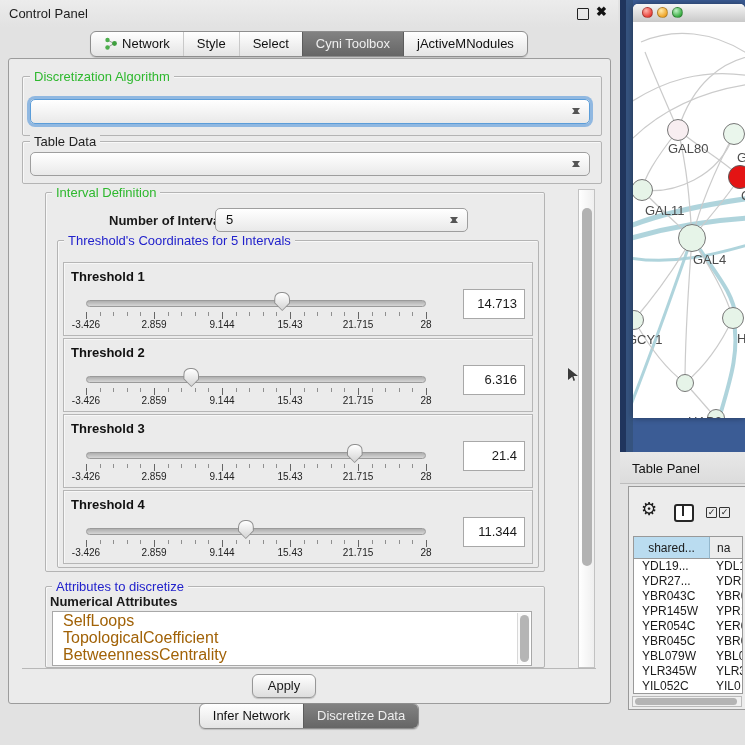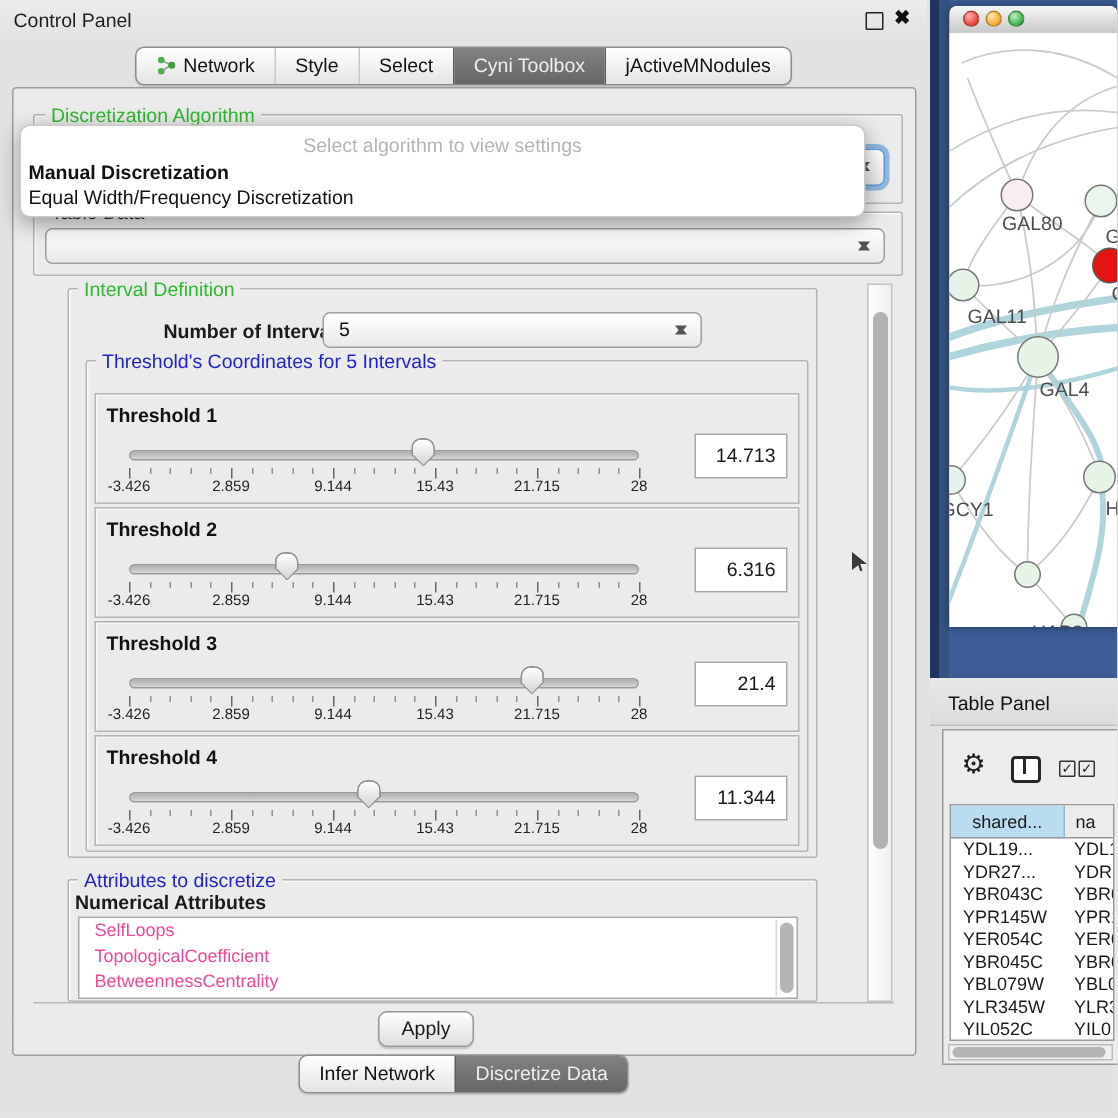--- a/index.html
+++ b/index.html
@@ -41,21 +41,21 @@
   .slider-thumb{position:absolute;top:29px;width:16px;height:19px;}
   .t-out{position:absolute;left:0;top:0;width:16px;height:19px;background:#8f8f8f;clip-path:polygon(0 0,100% 0,100% 58%,50% 100%,0 58%);border-radius:7px 7px 0 0;}
   .t-in{position:absolute;left:1px;top:1px;width:14px;height:17px;background:linear-gradient(#ffffff,#d4d4d4);clip-path:polygon(0 0,100% 0,100% 58%,50% 100%,0 58%);border-radius:6px 6px 0 0;}
   .tick{position:absolute;top:49px;width:1px;background:#8f8f8f;}
   .tick.major{height:7px;background:#666;}
   .tick.minor{height:4px;}
   .ticklabel{position:absolute;top:56px;font-size:10px;color:#222;transform:translateX(-50%);white-space:nowrap;}
   .th-value{position:absolute;left:399px;top:26px;width:62px;height:30px;background:#fff;border:1px solid #a8a8a8;box-sizing:border-box;font-size:13px;line-height:28px;text-align:right;padding-right:7px;}
   
   .attr-list{left:52px;top:611px;width:478px;height:53px;background:#fff;border:1px solid #a8a8a8;overflow:hidden;}
-  .attr-item{font-size:12px;line-height:17px;padding-left:10px;color:#ec4899;white-space:nowrap;}
+  .attr-item{font-size:16px;line-height:17px;padding-left:10px;color:#a16207;white-space:nowrap;}
   .list-scroll{position:absolute;right:1px;top:1px;width:12px;height:51px;background:#fafafa;border-left:1px solid #d8d8d8;}
   .list-thumb{position:absolute;left:1.5px;top:2px;width:9px;height:47px;border-radius:5px;background:#b5b5b5;}
   
   .push-btn{position:absolute;background:linear-gradient(#ffffff,#dedede);border:1px solid #979797;border-radius:6px;font-size:13px;text-align:center;box-shadow:0 1px 1px rgba(0,0,0,.18);}
   
   .vscroll-track{left:578px;top:189px;width:17px;height:479px;background:linear-gradient(90deg,#ffffff,#efefef);border:1px solid #c2c2c2;box-sizing:border-box;}
   .vscroll-thumb{position:absolute;left:2.5px;top:18px;width:10px;height:358px;border-radius:6px;background:#b2b2b2;}
   .hr-line{position:absolute;background:#b8b8b8;height:1px;}
   
   .desktop{left:620px;top:0;width:125px;height:452px;background:linear-gradient(90deg,#20355d 0 6px,#35537f 6px 13px,#3b5c95 13px);}
@@ -129,25 +129,20 @@
   </div>
 
   <div class="abs main-panel"></div>
 
   <div class="abs groupbox" style="left:22px;top:76px;width:578px;height:58px;"></div>
   <span class="grouplabel lab-green abs" style="left:30px;top:69px;">Discretization Algorithm</span>
   <div class="combo focused abs" style="left:30px;top:99px;width:560px;height:25px;">
     <span class="spin"></span>
   </div>
 
-  <div class="abs popup">
-    <div class="hint">Select algorithm to view settings</div>
-    <div class="opt sel" style="top:23px;">Manual Discretization</div>
-    <div class="opt" style="top:40px;">Equal Width/Frequency Discretization</div>
-  </div>
 
   <div class="abs groupbox" style="left:22px;top:141px;width:578px;height:41px;"></div>
   <span class="grouplabel lab-dark abs" style="left:30px;top:134px;">Table Data</span>
   <div class="combo abs" style="left:30px;top:152px;width:560px;height:24px;">
     <span class="spin"></span>
   </div>
 
   <div class="abs groupbox" style="left:45px;top:192px;width:498px;height:378px;"></div>
   <span class="grouplabel lab-green abs" style="left:52px;top:185px;">Interval Definition</span>
 

